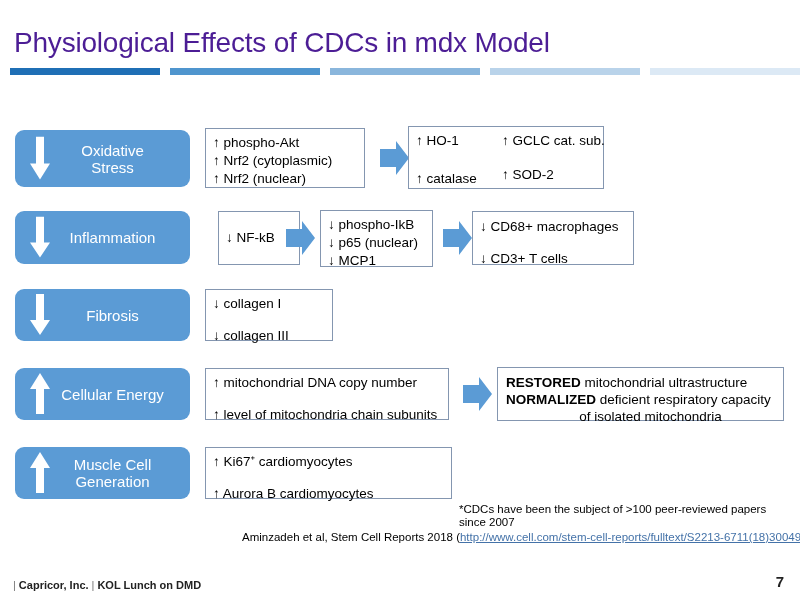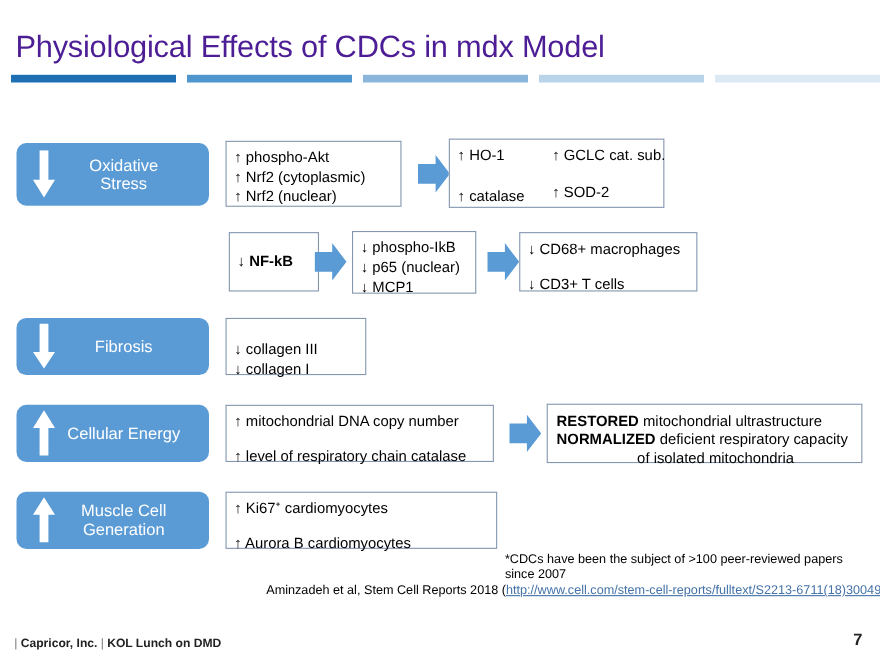--- a/index.html
+++ b/index.html
@@ -152,22 +152,32 @@
           <span class="row" style="margin-top:20px;display:block;">↑ catalase</span>
         </div>
         <div class="c2">
           <span class="row">↑ GCLC cat. sub.</span>
           <span class="row" style="margin-top:16px;display:block;">↑ SOD-2</span>
         </div>
       </div>
     </div>
   </div>
 
-
-  <div class="box" style="left:208px;top:211px;width:82px;height:54px;font-weight:bold;">
+  <div class="pill" style="left:15px;top:211px;width:175px;height:53px;">
+    <span class="arrow">
+      <svg width="22" height="42" viewBox="0 0 22 42" aria-hidden="true">
+        <polygon points="7,0 15,0 15,26 21,26 11,41 1,26 7,26" fill="#ffffff"></polygon>
+      </svg>
+    </span>
+    <span class="lbl">
+      <span>Inflammation</span>
+    </span>
+  </div>
+
+  <div class="box" style="left:218px;top:211px;width:82px;height:54px;">
     <div class="inner" style="padding-top:17px;">
       <span class="row">↓ NF-kB</span>
     </div>
   </div>
 
   <div class="blockarrow" style="left:286px;top:220px;">
     <svg width="30" height="36" viewBox="0 0 30 36">
       <polygon points="0,9 16,9 16,1 29,18 16,35 16,27 0,27" fill="#5B9BD5"></polygon>
     </svg>
   </div>
@@ -199,40 +209,40 @@
         <polygon points="7,0 15,0 15,26 21,26 11,41 1,26 7,26" fill="#ffffff"></polygon>
       </svg>
     </span>
     <span class="lbl">
       <span>Fibrosis</span>
     </span>
   </div>
 
   <div class="box" style="left:205px;top:289px;width:128px;height:52px;">
     <div class="inner" style="padding-top:5px;">
+      <span class="row">↓ collagen I</span>
       <span class="row" style="margin-top:14px;display:block;">↓ collagen III</span>
-      <span class="row">↓ collagen I</span>
     </div>
   </div>
 
   <div class="pill" style="left:15px;top:368px;width:175px;height:52px;">
     <span class="arrow">
       <svg width="22" height="42" viewBox="0 0 22 42" aria-hidden="true">
         <polygon points="11,0 21,16 15,16 15,41 7,41 7,16 1,16" fill="#ffffff"></polygon>
       </svg>
     </span>
     <span class="lbl">
       <span>Cellular Energy</span>
     </span>
   </div>
 
   <div class="box" style="left:205px;top:368px;width:244px;height:52px;">
     <div class="inner" style="padding-top:5px;">
       <span class="row">↑ mitochondrial DNA copy number</span>
-      <span class="row" style="margin-top:14px;display:block;">↑ level of respiratory chain catalase</span>
+      <span class="row" style="margin-top:14px;display:block;">↑ level of mitochondria chain subunits</span>
     </div>
   </div>
 
   <div class="blockarrow" style="left:463px;top:376px;">
     <svg width="30" height="36" viewBox="0 0 30 36">
       <polygon points="0,9 16,9 16,1 29,18 16,35 16,27 0,27" fill="#5B9BD5"></polygon>
     </svg>
   </div>
 
   <div class="restored" style="left:497px;top:367px;width:287px;height:54px;">

